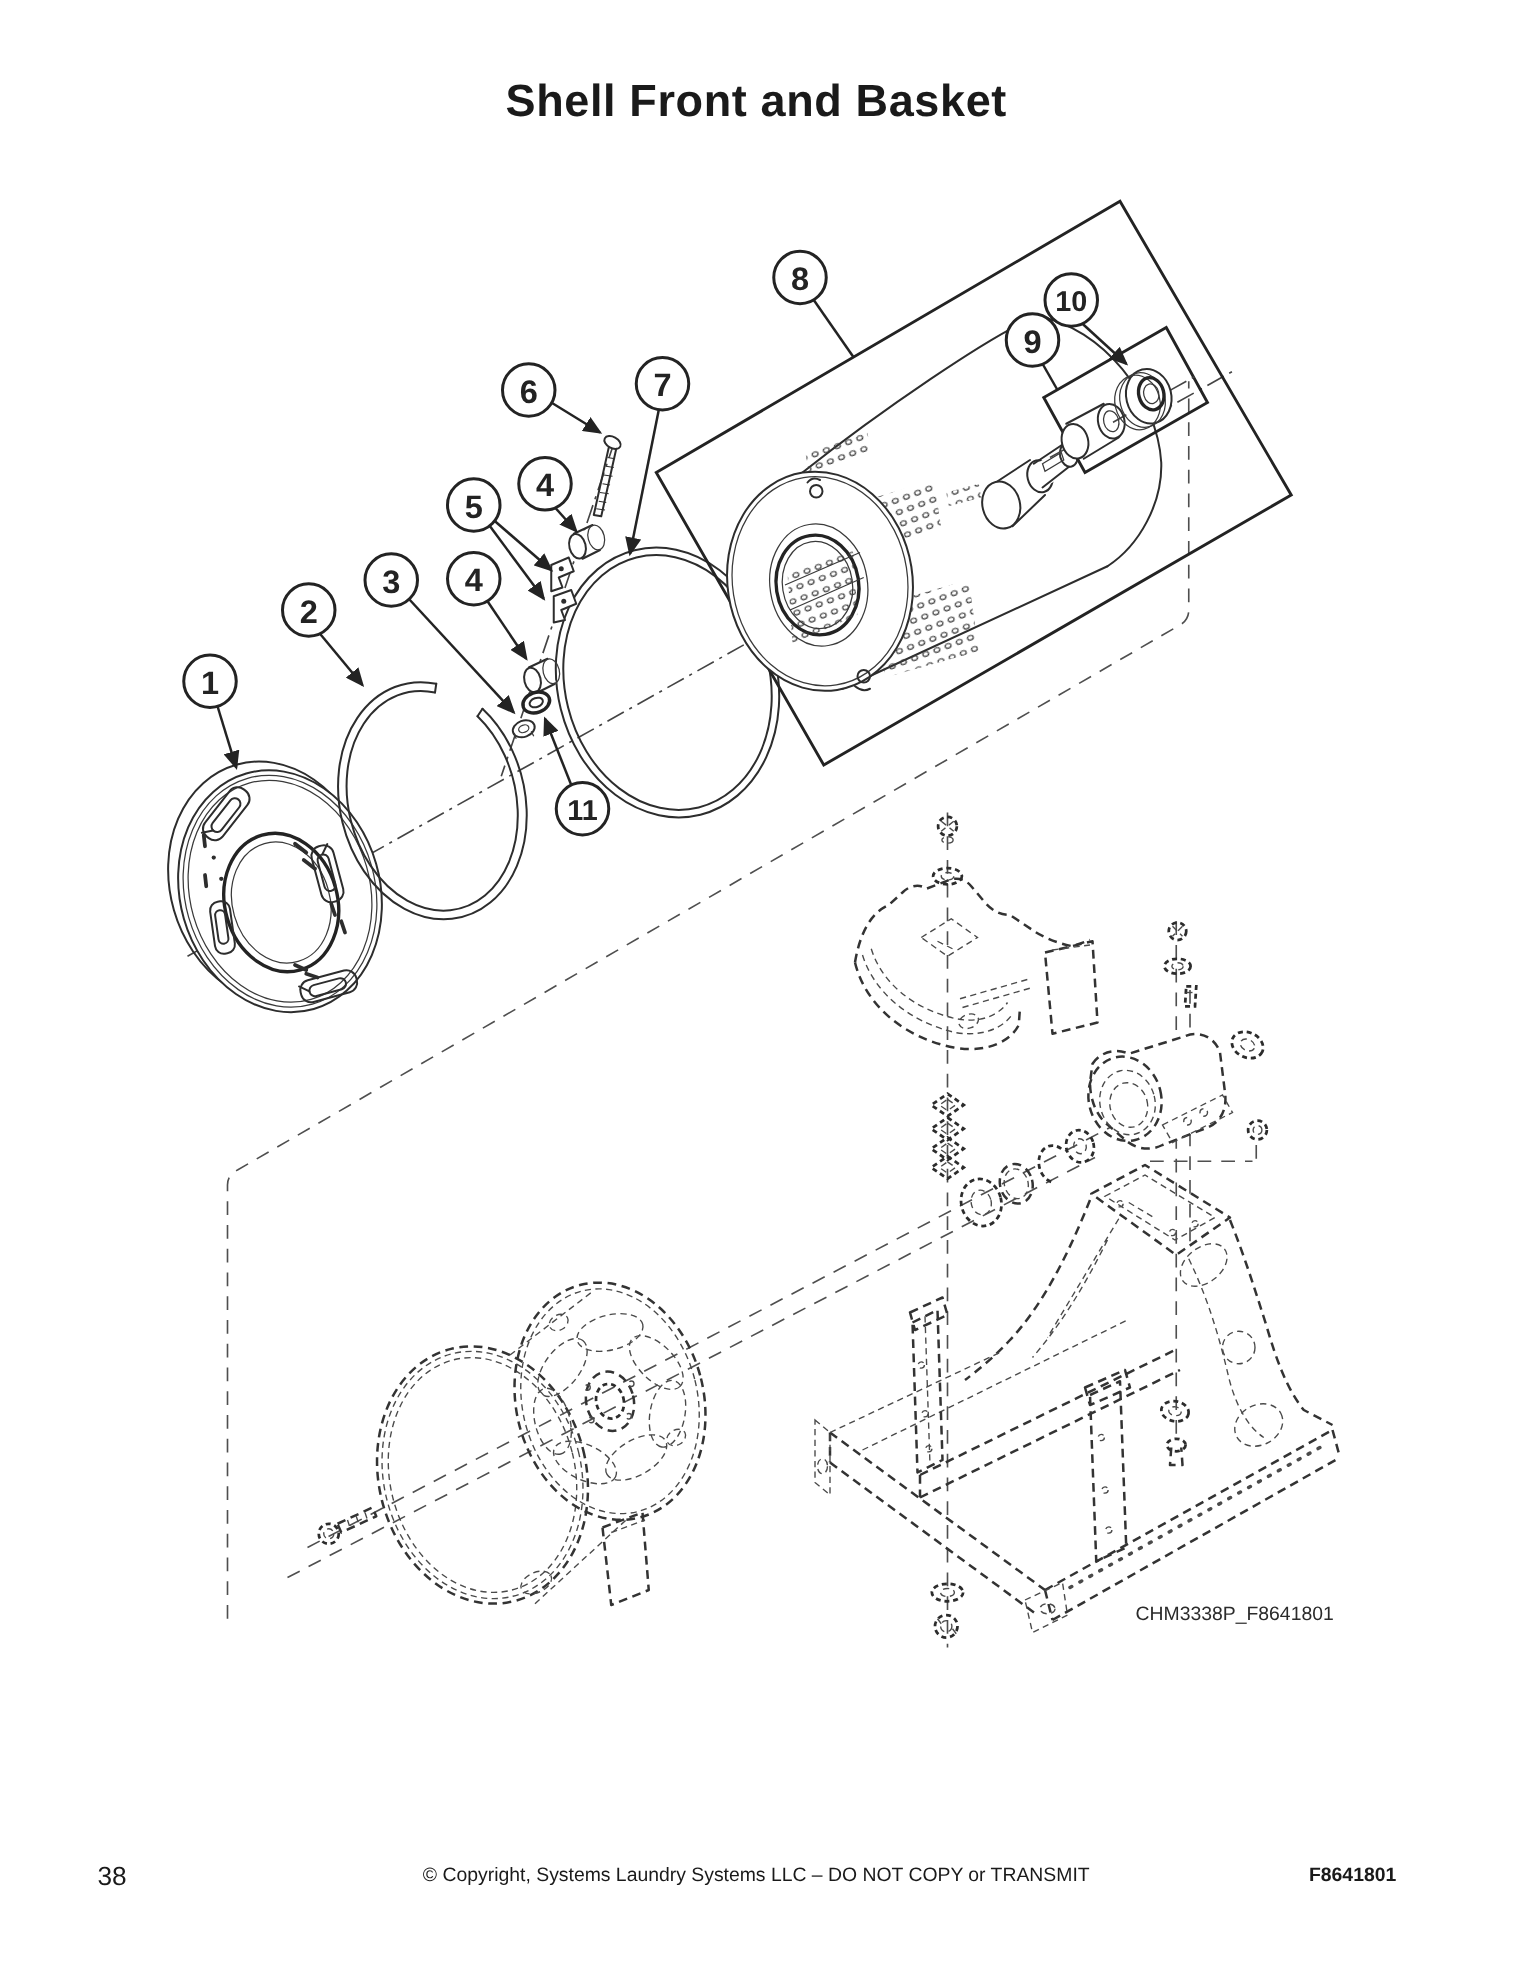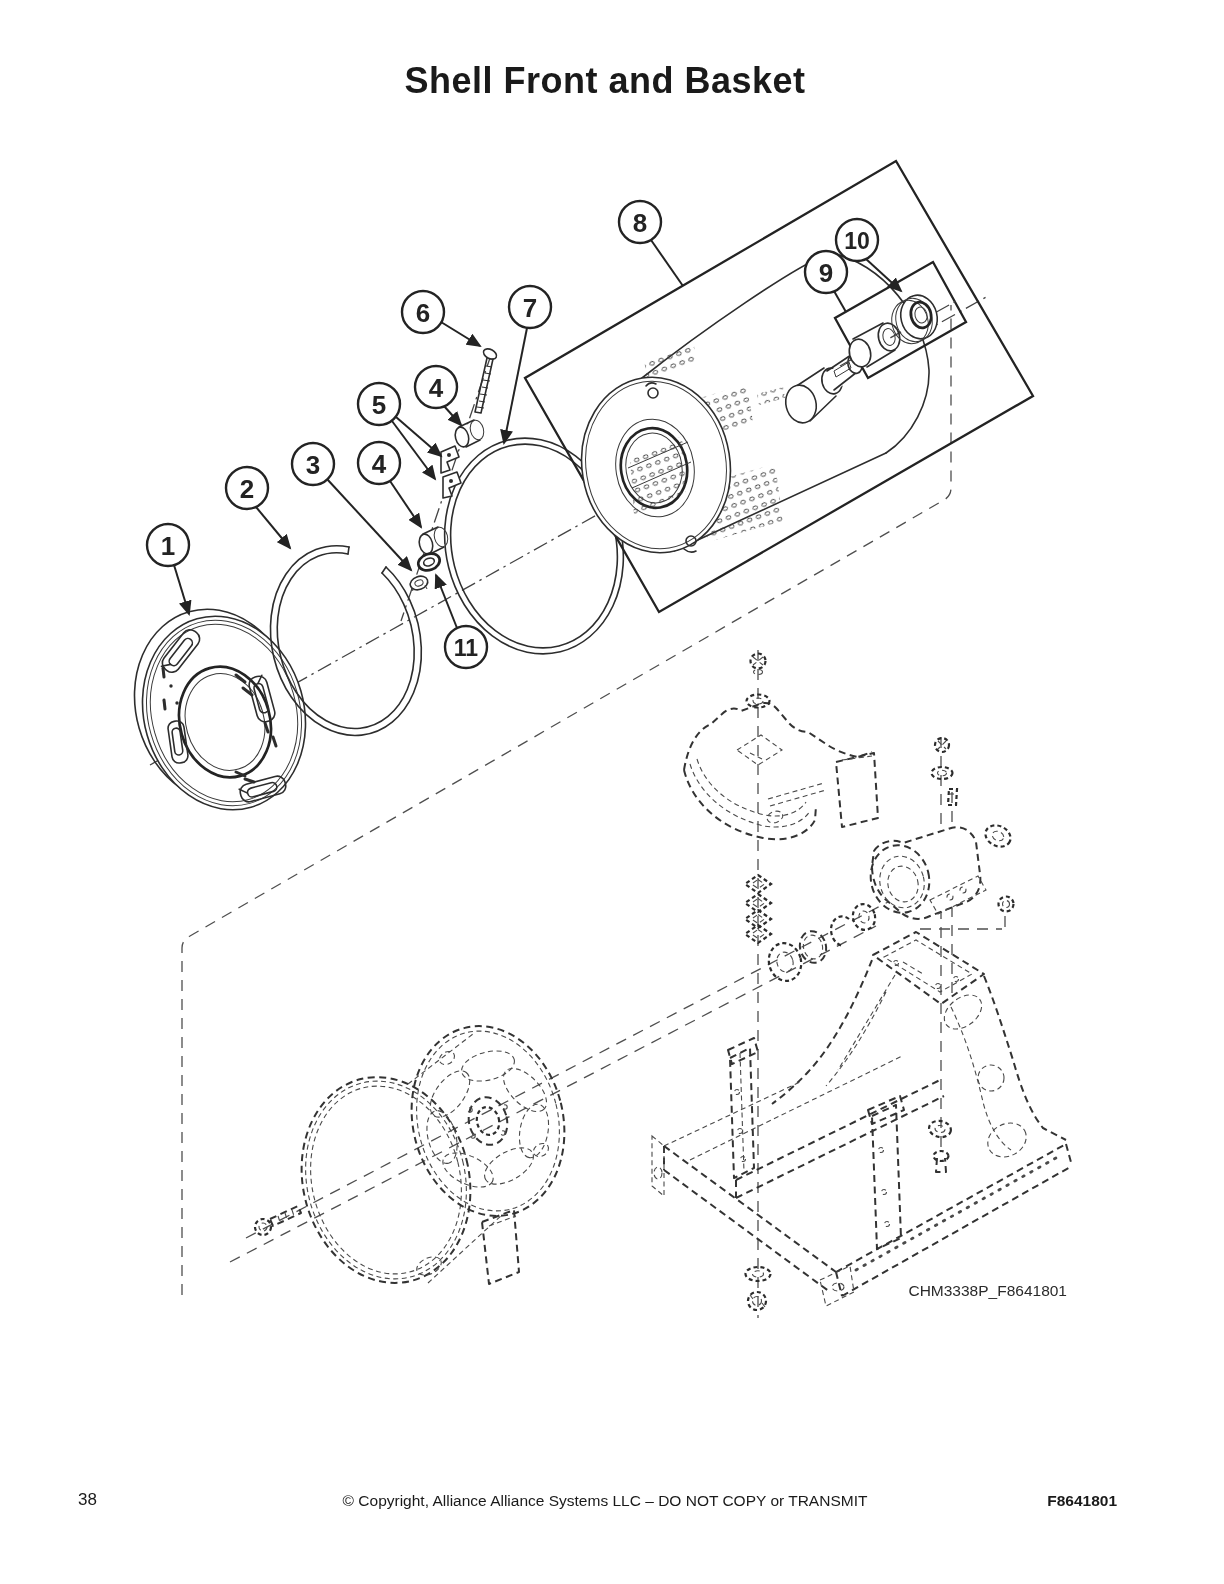--- a/index.html
+++ b/index.html
@@ -7,21 +7,21 @@
     position:relative;width:1224px;height:1584px;background:#ffffff;
     margin:0 auto;overflow:hidden;
     font-family:"Liberation Sans", sans-serif;color:#1a1a1a;padding-left:12px;
   }
   .page-title{
     position:absolute;top:60px;left:605px;transform:translateX(-50%);
     font-size:36px;font-weight:bold;white-space:nowrap;letter-spacing:0.5px;
   }
   svg.diagram{position:absolute;left:0;top:0;}
   .footer{position:absolute;left:0;right:0;top:1490px;height:30px;font-size:15.5px;}
-  .footer .page-num{position:absolute;left:78px;top:0;font-size:17px;}
+  .footer .page-num{position:absolute;left:78px;top:0;font-size:21px;}
   .footer .copyright{position:absolute;left:605px;transform:translateX(-50%);top:2px;white-space:nowrap;}
   .footer .doc-num{position:absolute;right:119px;top:2px;font-weight:bold;}
   
   .ln   {stroke:#2d2d2d;stroke-width:1.6;fill:none;stroke-linecap:round;stroke-linejoin:round;}
   .lnthin{stroke:#3a3a3a;stroke-width:1;fill:none;}
   .lnbold{stroke:#232323;stroke-width:2.7;fill:none;}
   .box  {stroke:#232323;stroke-width:2.3;fill:none;stroke-linejoin:miter;}
   .wfill{fill:#ffffff;}
   .ph   {stroke:#333;stroke-width:2;fill:none;stroke-dasharray:7 4.5;stroke-linecap:butt;stroke-linejoin:round;}
   .phf  {stroke:#333;stroke-width:2;fill:#fff;stroke-dasharray:7 4.5;}
@@ -461,17 +461,17 @@
     <g>
         <circle cx="466" cy="647" r="21" class="callout-circle"></circle>
         <text x="466" y="648" class="callout-num two">11</text>
       </g>
 
     <text x="1067" y="1296" class="code-text">CHM3338P_F8641801</text>
   </svg>
 
   <div class="footer">
     <span class="page-num">38</span>
-    <span class="copyright">© Copyright, Alliance Alliance Systems LLC – DO NOT COPY or TRANSMIT</span>
+    <span class="copyright">© Copyright, Systems Laundry Systems LLC – DO NOT COPY or TRANSMIT</span>
     <span class="doc-num">F8641801</span>
   </div>
 
 </div>
 
 </body></html>

